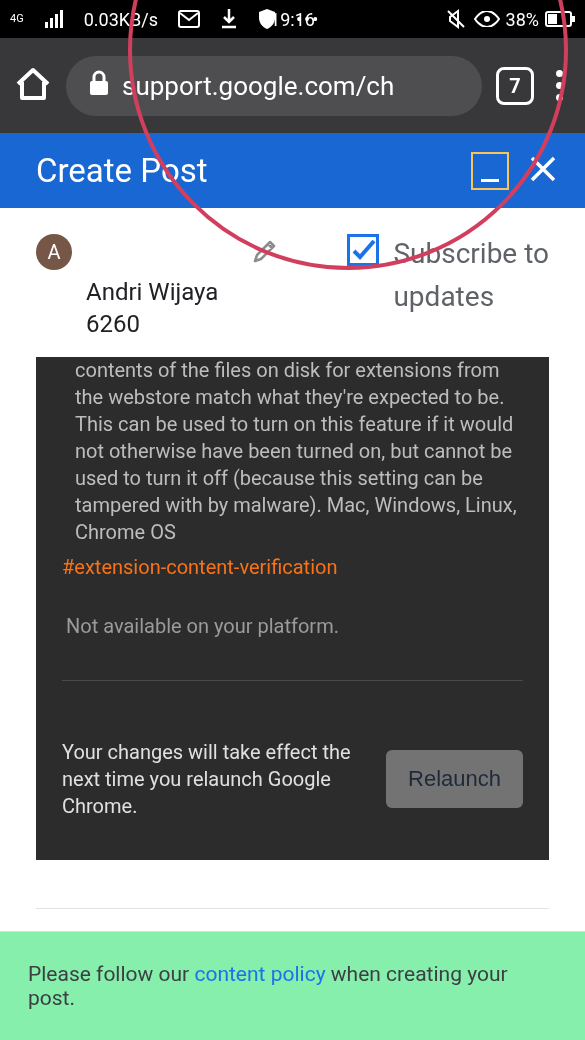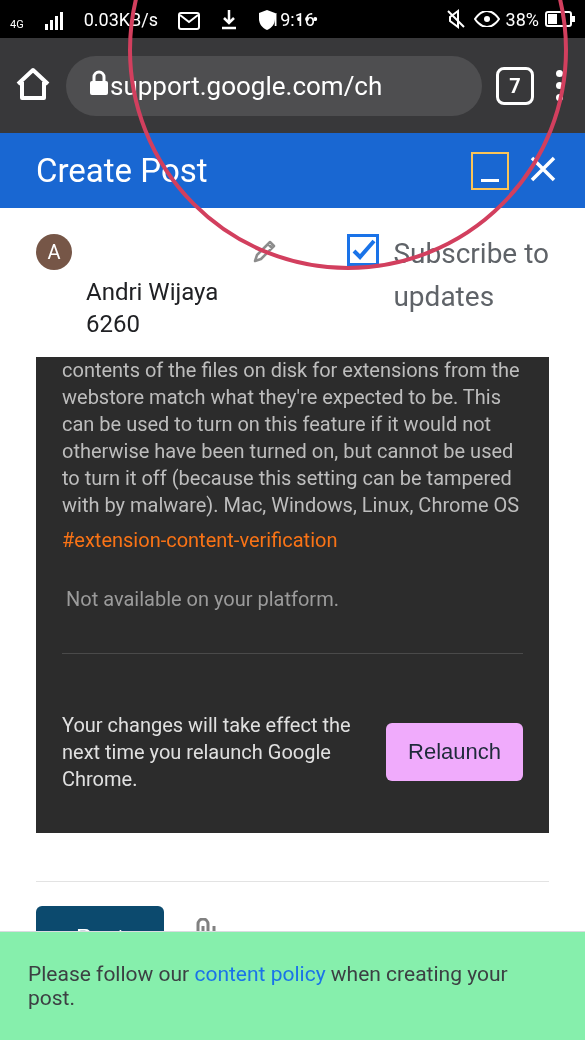--- a/index.html
+++ b/index.html
@@ -1,28 +1,28 @@
 <!DOCTYPE html>
 <html><head>
   <meta charset="utf-8">
   <style>
     * { margin: 0; padding: 0; box-sizing: border-box; }
     body { width: 585px; height: 1040px; font-family: Roboto, Arial, sans-serif; background: #fff; overflow: hidden; position: relative; }
 
     
     .status-bar { height: 38px; background: #000; color: #fff; display: flex; align-items: center; justify-content: space-between; padding: 0 10px; font-size: 18px; }
-    .status-left { display: flex; align-items: flex-end; gap: 20px; }
+    .status-left { display: flex; align-items: center; gap: 20px; }
     .status-right { display: flex; align-items: center; gap: 6px; text-align: right; }
     .signal-icon, .status-icon { display: inline-flex; }
     .tiny-sup { font-size: 11px; line-height: 10px; }
     
     
     .browser-bar { height: 95px; background: #38383a; display: flex; align-items: center; padding: 0 14px; gap: 14px; }
     .home-btn { color: #fff; }
-    .url-pill { flex: 1; height: 60px; background: #4e4e50; border-radius: 30px; display: flex; align-items: center; padding: 0 22px; color: #fff; font-size: 26px; overflow: hidden; white-space: nowrap; }
+    .url-pill { flex: 1; height: 60px; background: #4e4e50; border-radius: 30px; display: flex; align-items: center; padding: 0 22px; gap: 12px; color: #fff; font-size: 26px; overflow: hidden; white-space: nowrap; }
     .tab-count { width: 38px; height: 38px; border: 3px solid #fff; border-radius: 8px; display: flex; align-items: center; justify-content: center; color: #fff; font-weight: 700; font-size: 20px; }
     .kebab { color: #fff; display: flex; flex-direction: column; gap: 5px; padding: 8px; }
     .kebab span { width: 7px; height: 7px; background: #fff; border-radius: 50%; }
     
     
     .reply-header { height: 75px; background: #1967d2; color: #fff; display: flex; align-items: center; justify-content: space-between; padding: 0 28px 0 36px; }
     .reply-title { font-size: 33px; font-weight: 400; }
     .reply-ctrls { display: flex; align-items: center; gap: 20px; }
     .minimize-box { width: 38px; height: 38px; border: 2px solid #fbc458; display: flex; align-items: flex-end; justify-content: center; padding-bottom: 6px; }
     .minimize-box .dash { width: 18px; height: 3px; background: #fff; }
@@ -34,27 +34,27 @@
     .author-name { font-size: 24px; color: #202124; line-height: 1.35; margin-top: 44px; }
     .edit-pencil { margin-left: 20px; margin-top: 6px; color: #8c8c8c; }
     .subscribe-block { display: flex; align-items: flex-start; gap: 14px; margin-left: auto; }
     .chk { width: 32px; height: 32px; border: 3px solid #1a73e8; display: flex; align-items: center; justify-content: center; position: relative; margin-top: 2px; }
     .chk svg { stroke: #1a73e8; }
     .subscribe-text { font-size: 28px; color: #5f6368; line-height: 1.55; }
     
     
     .content-outer { padding: 0 36px; }
     .dark-block { background: #2c2c2c; color: #bdbdbd; padding: 0 26px 0 26px; font-size: 20px; line-height: 1.35; }
-    .dark-block .desc-top { padding-bottom: 8px; }
+    .dark-block .desc-top { padding-bottom: 8px; margin-left: 13px; }
     .dark-block .flag-link { color: #f97316; }
     .dark-block .not-avail { padding: 32px 4px 40px 4px; color: #9b9b9b; }
     .dark-block hr { border: none; border-top: 1px solid #4a4a4a; }
     .relaunch-row { display: flex; align-items: center; justify-content: space-between; padding: 58px 0 40px 0; gap: 22px; }
     .relaunch-text { color: #e0e0e0; font-size: 20px; line-height: 1.35; flex: 1; }
-    .relaunch-btn { background: #f0abfc; color: #1e2a3a; font-size: 22px; font-weight: 500; border: none; padding: 16px 22px; border-radius: 6px; }
+    .relaunch-btn { background: #737373; color: #1e2a3a; font-size: 22px; font-weight: 500; border: none; padding: 16px 22px; border-radius: 6px; }
     
     
     .post-divider { border: none; border-top: 1px solid #e3e3e3; margin: 48px 36px 0 36px; }
     .post-row { display: flex; align-items: center; gap: 28px; padding: 24px 36px 40px 36px; }
     .post-btn { background: #0c4a6e; color: #fff; border: none; border-radius: 6px; font-size: 24px; padding: 18px 40px; }
     .attach-icon { color: #818181; }
     
     
     .policy-bar { border-top: 1px solid #dadce0; padding: 30px 28px; font-size: 21px; color: #3c4043; background: #86efac; position: absolute; bottom: 0; left: 0; right: 0; }
     .policy-bar a { color: #1a73e8; text-decoration: none; }

